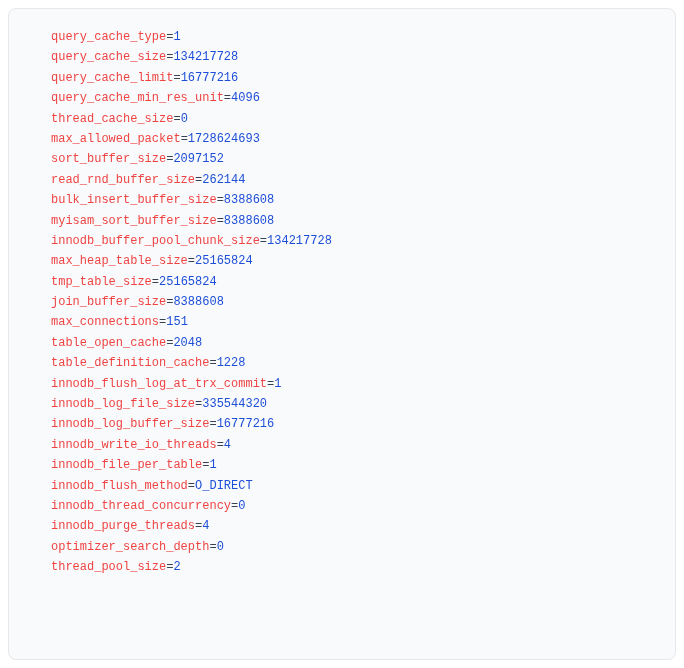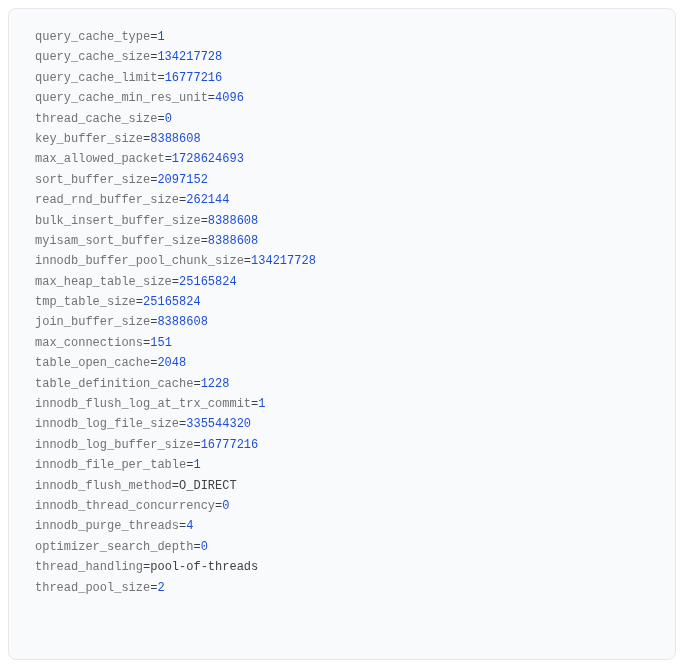--- a/index.html
+++ b/index.html
@@ -21,57 +21,57 @@
       padding: 18px 26px;
       width: 668px;
       height: 652px;
       overflow: hidden;
     }
     .config-line {
       white-space: nowrap;
       color: #374151;
     }
     .key {
-      color: #737373;
+      color: #ef4444;
+      margin-left: 16px;
     }
     .eq {
       color: #374151;
     }
     .num {
       color: #1d4ed8;
     }
     .str {
-      color: #404040;
+      color: #1d4ed8;
     }
   </style>
 </head>
 <body>
 
 <div class="code-block" id="code-container">
     <div class="config-line"><span class="key">query_cache_type</span><span class="eq">=</span><span class="num">1</span></div>
     <div class="config-line"><span class="key">query_cache_size</span><span class="eq">=</span><span class="num">134217728</span></div>
     <div class="config-line"><span class="key">query_cache_limit</span><span class="eq">=</span><span class="num">16777216</span></div>
     <div class="config-line"><span class="key">query_cache_min_res_unit</span><span class="eq">=</span><span class="num">4096</span></div>
     <div class="config-line"><span class="key">thread_cache_size</span><span class="eq">=</span><span class="num">0</span></div>
-    <div class="config-line"><span class="key">key_buffer_size</span><span class="eq">=</span><span class="num">8388608</span></div>
     <div class="config-line"><span class="key">max_allowed_packet</span><span class="eq">=</span><span class="num">1728624693</span></div>
     <div class="config-line"><span class="key">sort_buffer_size</span><span class="eq">=</span><span class="num">2097152</span></div>
     <div class="config-line"><span class="key">read_rnd_buffer_size</span><span class="eq">=</span><span class="num">262144</span></div>
     <div class="config-line"><span class="key">bulk_insert_buffer_size</span><span class="eq">=</span><span class="num">8388608</span></div>
     <div class="config-line"><span class="key">myisam_sort_buffer_size</span><span class="eq">=</span><span class="num">8388608</span></div>
     <div class="config-line"><span class="key">innodb_buffer_pool_chunk_size</span><span class="eq">=</span><span class="num">134217728</span></div>
     <div class="config-line"><span class="key">max_heap_table_size</span><span class="eq">=</span><span class="num">25165824</span></div>
     <div class="config-line"><span class="key">tmp_table_size</span><span class="eq">=</span><span class="num">25165824</span></div>
     <div class="config-line"><span class="key">join_buffer_size</span><span class="eq">=</span><span class="num">8388608</span></div>
     <div class="config-line"><span class="key">max_connections</span><span class="eq">=</span><span class="num">151</span></div>
     <div class="config-line"><span class="key">table_open_cache</span><span class="eq">=</span><span class="num">2048</span></div>
     <div class="config-line"><span class="key">table_definition_cache</span><span class="eq">=</span><span class="num">1228</span></div>
     <div class="config-line"><span class="key">innodb_flush_log_at_trx_commit</span><span class="eq">=</span><span class="num">1</span></div>
     <div class="config-line"><span class="key">innodb_log_file_size</span><span class="eq">=</span><span class="num">335544320</span></div>
     <div class="config-line"><span class="key">innodb_log_buffer_size</span><span class="eq">=</span><span class="num">16777216</span></div>
+    <div class="config-line"><span class="key">innodb_write_io_threads</span><span class="eq">=</span><span class="num">4</span></div>
     <div class="config-line"><span class="key">innodb_file_per_table</span><span class="eq">=</span><span class="num">1</span></div>
     <div class="config-line"><span class="key">innodb_flush_method</span><span class="eq">=</span><span class="str">O_DIRECT</span></div>
     <div class="config-line"><span class="key">innodb_thread_concurrency</span><span class="eq">=</span><span class="num">0</span></div>
     <div class="config-line"><span class="key">innodb_purge_threads</span><span class="eq">=</span><span class="num">4</span></div>
     <div class="config-line"><span class="key">optimizer_search_depth</span><span class="eq">=</span><span class="num">0</span></div>
-    <div class="config-line"><span class="key">thread_handling</span><span class="eq">=</span><span class="str">pool-of-threads</span></div>
     <div class="config-line"><span class="key">thread_pool_size</span><span class="eq">=</span><span class="num">2</span></div>
   </div>
 
 </body></html>

